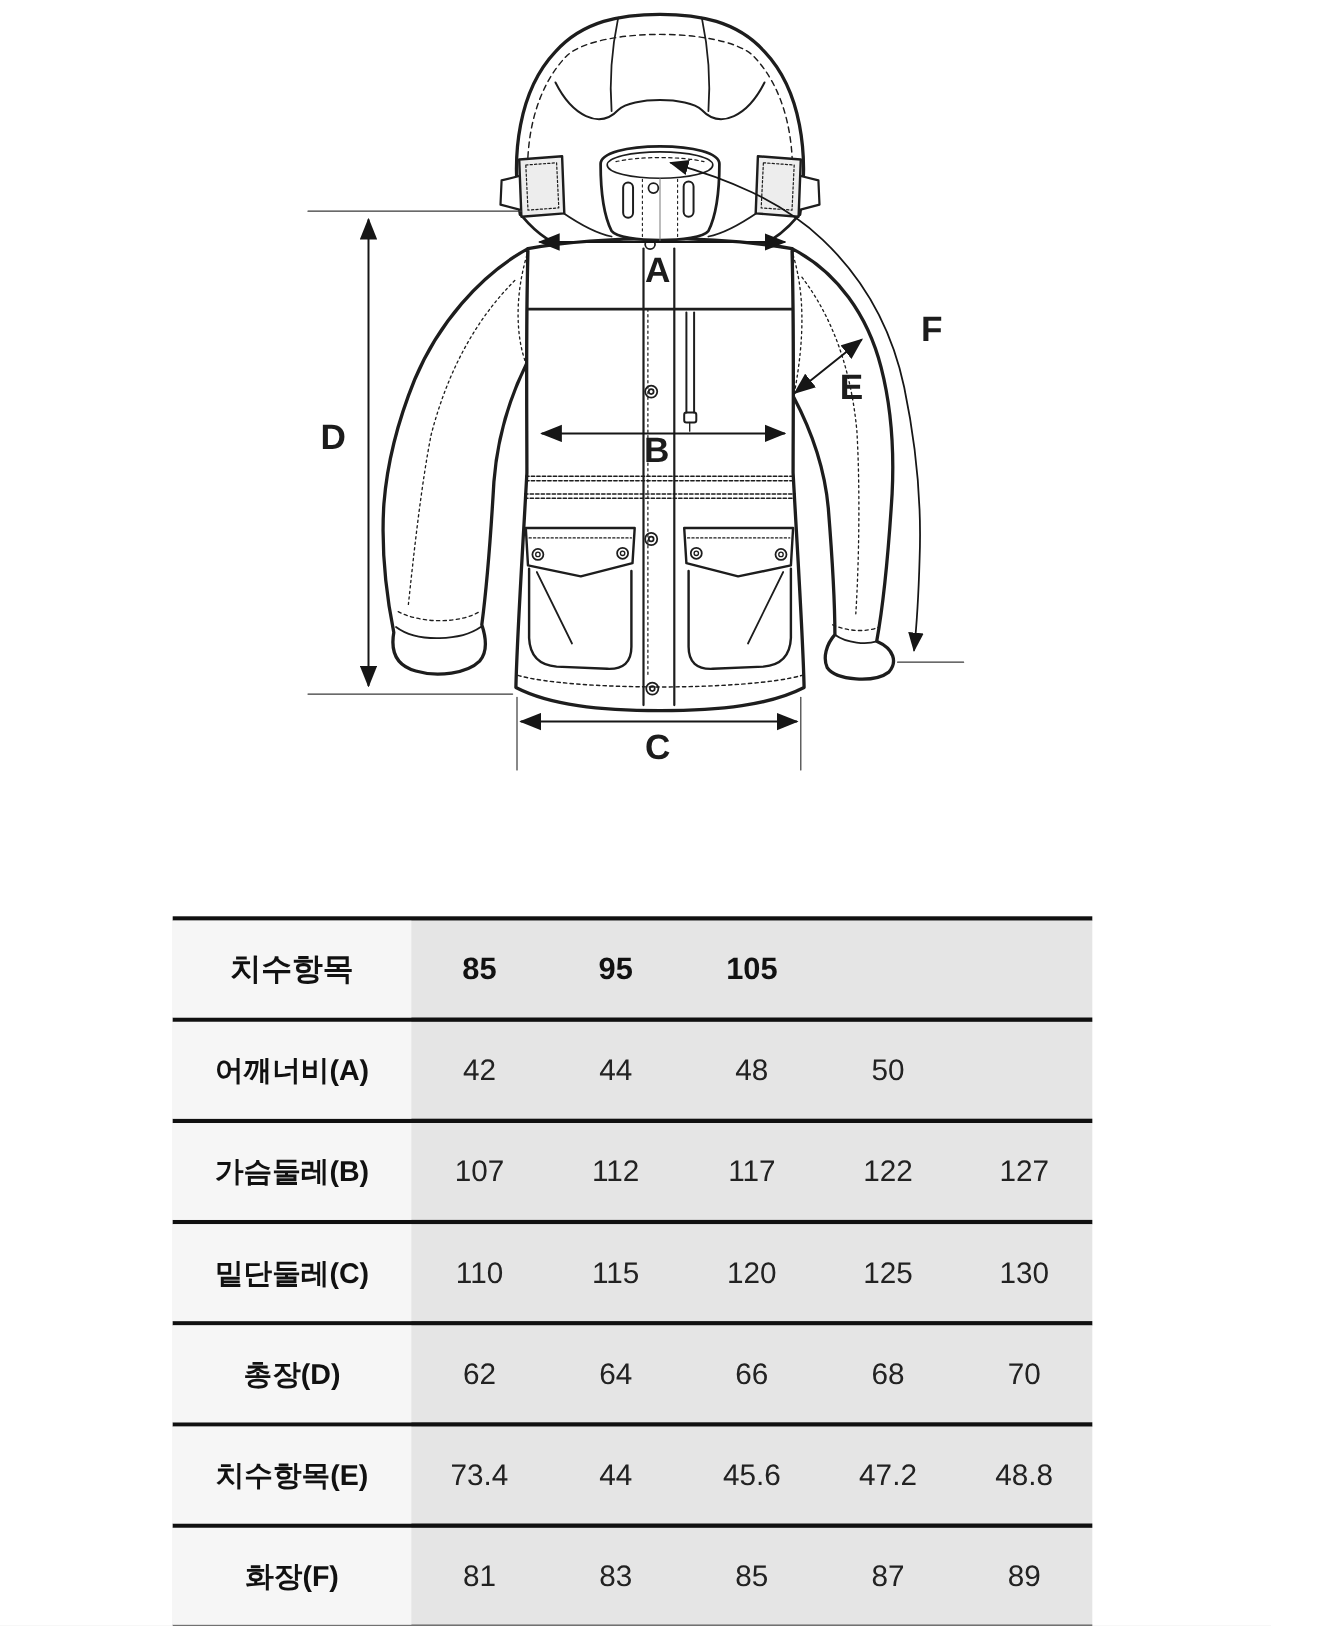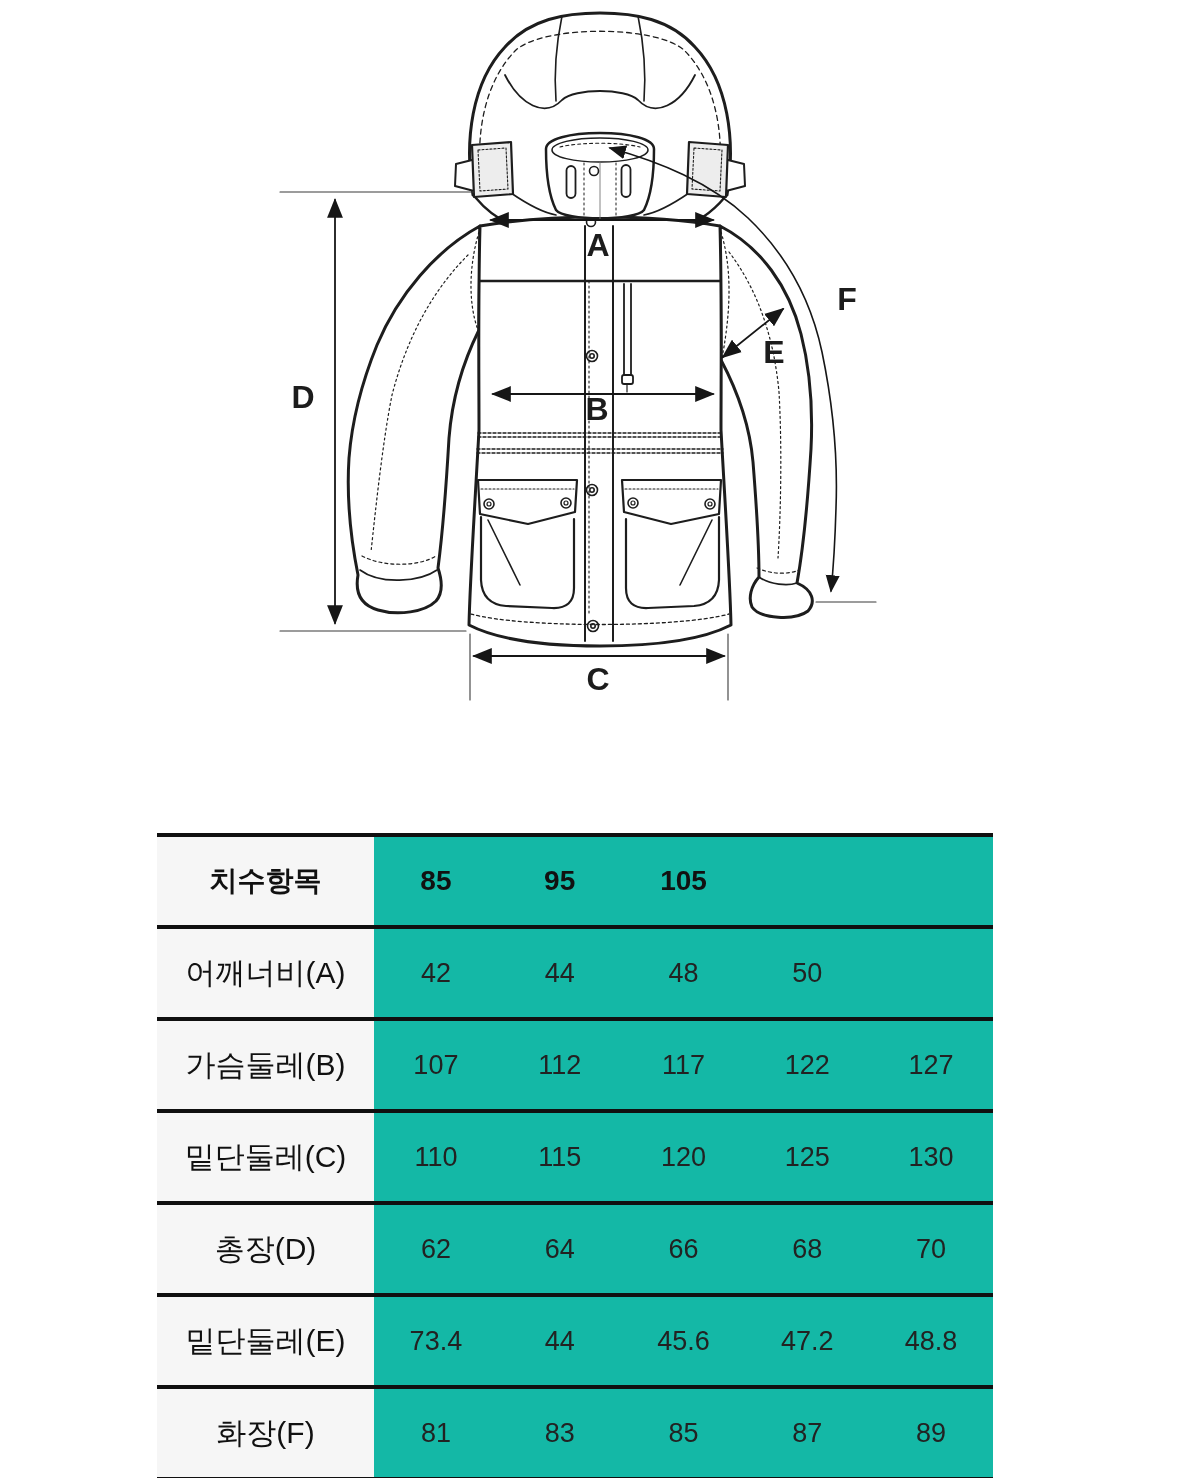--- a/index.html
+++ b/index.html
@@ -21,29 +21,29 @@
   .size-table {
     position:absolute; left:157px; top:833px; width:836px;
     border-top:4px solid #101010;
   }
   .t-row {
     display:grid;
     grid-template-columns:217px repeat(5,1fr);
     height:92px;
     border-bottom:4px solid #101010;
     box-sizing:border-box;
-    background:#14b8a6;
+    background:#e5e5e5;
   }
   .t-cell {
     display:flex; align-items:center; justify-content:center;
     font-size:27px; font-weight:400; color:#222222;
     line-height:1;
   }
   .t-cell.label {
-    background:#f6f6f6; font-size:30px; font-weight:400; color:#111111;
+    background:#f6f6f6; font-size:26px; font-weight:700; color:#111111;
   }
   .t-row.header .t-cell { font-size:28px; font-weight:700; color:#111111; }
 </style>
 </head>
 <body>
 
 <div class="page">
 
   <div class="diagram-wrap">
     <svg viewBox="0 0 1200 795" xmlns="http://www.w3.org/2000/svg">
@@ -229,21 +229,21 @@
     <div class="t-row">
       <div class="t-cell label">총장(D)</div>
       <div class="t-cell">62</div>
       <div class="t-cell">64</div>
       <div class="t-cell">66</div>
       <div class="t-cell">68</div>
       <div class="t-cell">70</div>
     </div>
 
     <div class="t-row">
-      <div class="t-cell label">밑단둘레(E)</div>
+      <div class="t-cell label">치수항목(E)</div>
       <div class="t-cell">73.4</div>
       <div class="t-cell">44</div>
       <div class="t-cell">45.6</div>
       <div class="t-cell">47.2</div>
       <div class="t-cell">48.8</div>
     </div>
 
     <div class="t-row">
       <div class="t-cell label">화장(F)</div>
       <div class="t-cell">81</div>

